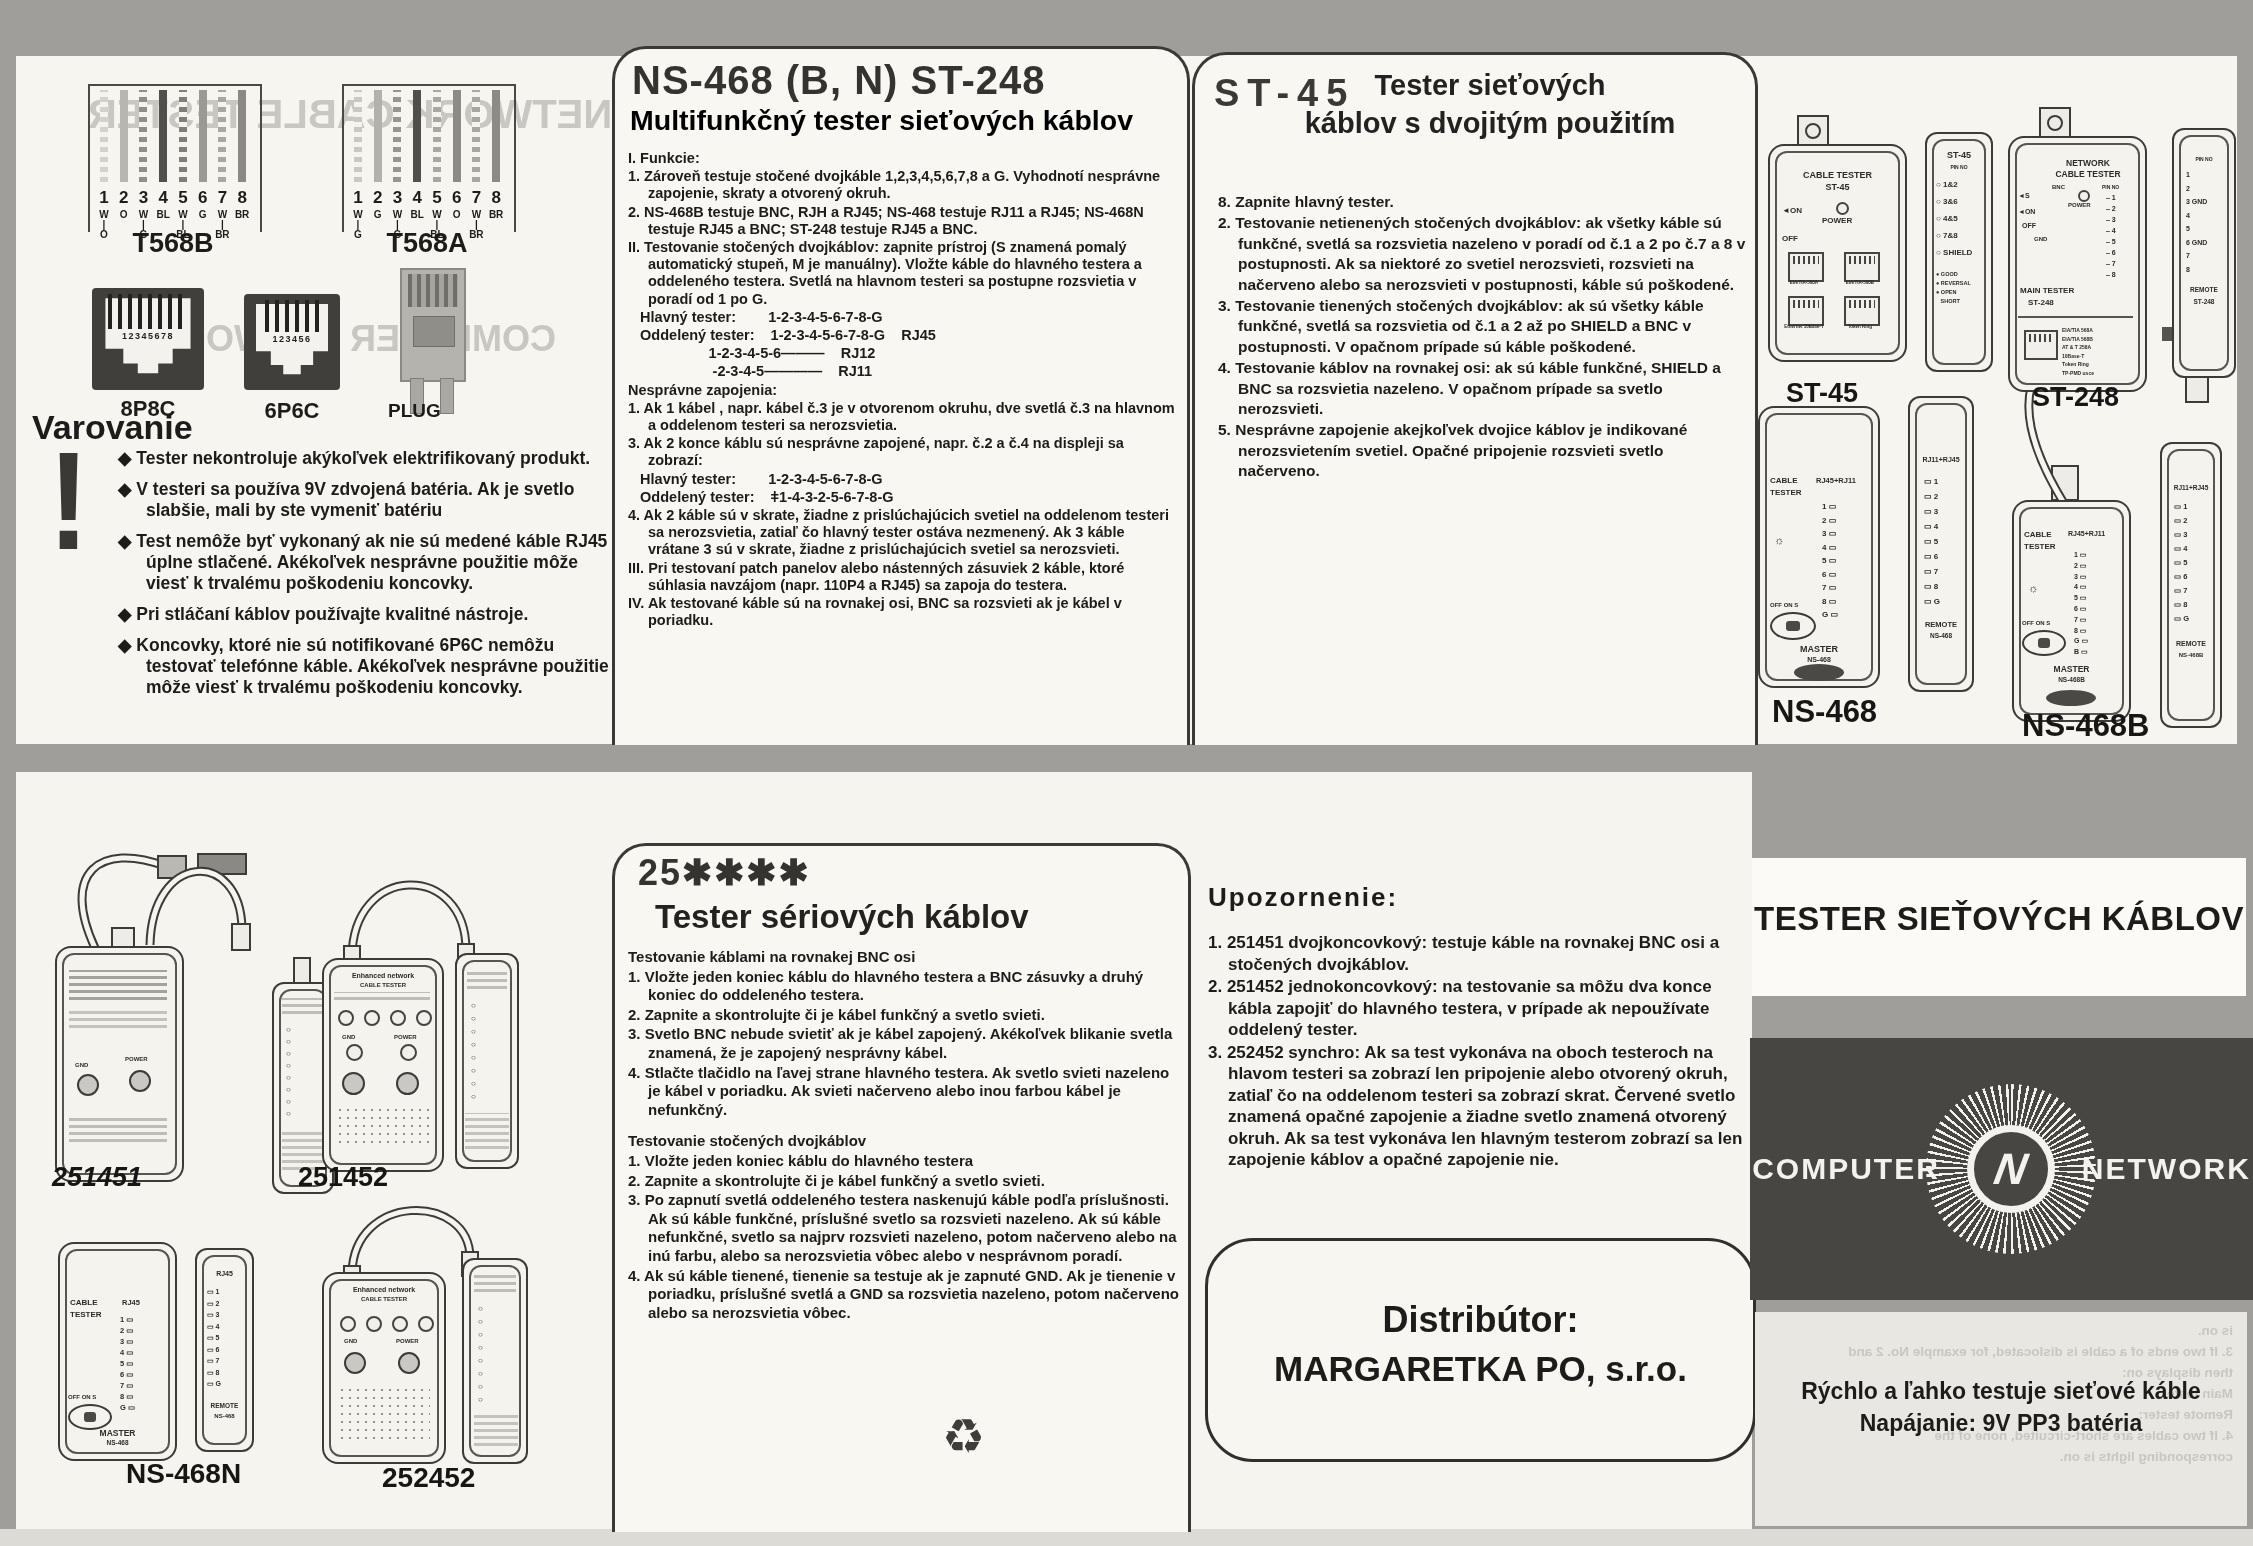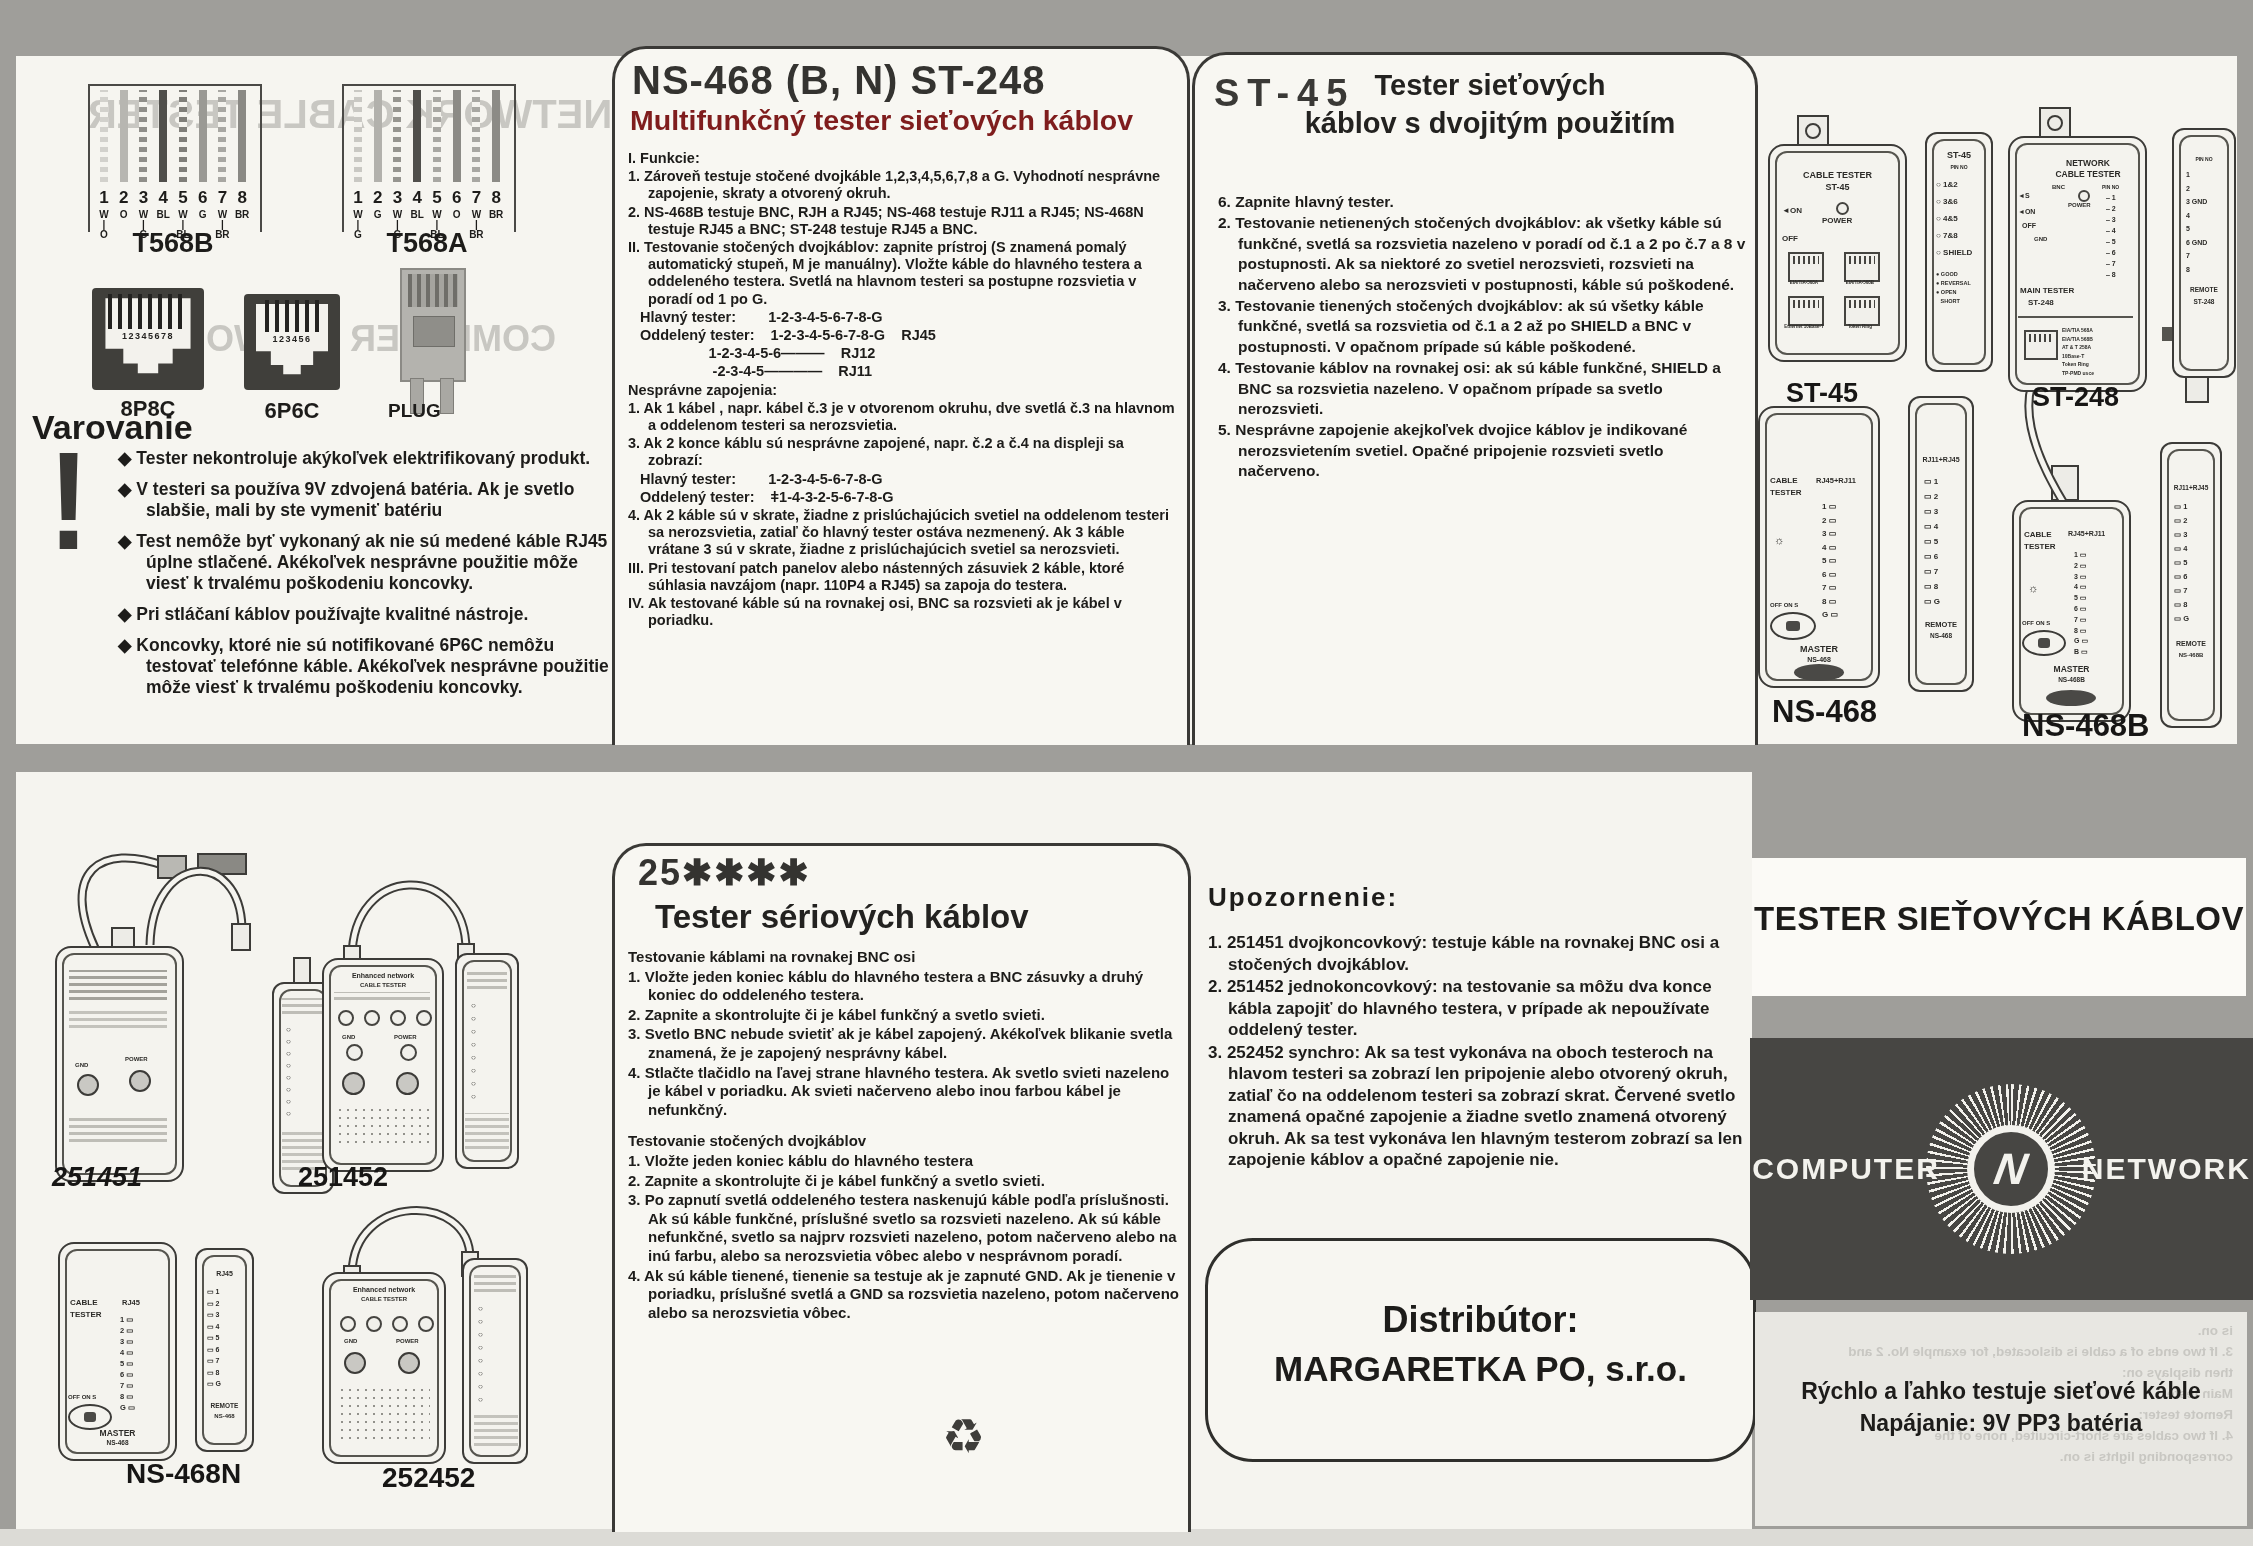--- a/index.html
+++ b/index.html
@@ -227,21 +227,21 @@
 <div class="abs bodytext hangb" style="left:118px;top:448px;width:492px;font-size:17.5px;line-height:21px;">
     <div>◆  Tester nekontroluje akýkoľvek elektrifikovaný produkt.</div>
     <div>◆  V testeri sa používa 9V zdvojená batéria. Ak je svetlo slabšie, mali by ste vymeniť batériu</div>
     <div>◆  Test nemôže byť vykonaný ak nie sú medené káble RJ45 úplne stlačené. Akékoľvek nesprávne použitie môže viesť k trvalému poškodeniu koncovky.</div>
     <div>◆  Pri stláčaní káblov používajte kvalitné nástroje.</div>
     <div>◆  Koncovky, ktoré nie sú notifikované 6P6C nemôžu testovať telefónne káble. Akékoľvek nesprávne použitie môže viesť k trvalému poškodeniu koncovky.</div>
   </div>
 
 <div class="roundbox" style="left:612px;top:46px;width:572px;height:696px;"></div>
 <div class="abs b" style="left:632px;top:58px;font-size:40px;letter-spacing:1px;color:#343330;">NS-468 (B, N)  ST-248</div>
-<div class="abs b" style="left:630px;top:104px;font-size:28.5px;color:#7f1d1d;">Multifunkčný tester sieťových káblov</div>
+<div class="abs b" style="left:630px;top:104px;font-size:28.5px;color:#000000;">Multifunkčný tester sieťových káblov</div>
 <div class="abs bodytext hang" style="left:628px;top:150px;width:552px;font-size:14.5px;line-height:17.2px;">
     <div>I. Funkcie:</div>
     <div>1. Zároveň testuje stočené dvojkáble 1,2,3,4,5,6,7,8 a G. Vyhodnotí nesprávne zapojenie, skraty a otvorený okruh.</div>
     <div>2. NS-468B testuje BNC, RJH a RJ45; NS-468 testuje RJ11 a RJ45; NS-468N testuje RJ45 a BNC; ST-248 testuje RJ45 a BNC.</div>
     <div>II. Testovanie stočených dvojkáblov: zapnite prístroj (S znamená pomalý automatický stupeň, M je manuálny). Vložte káble do hlavného testera a oddeleného testera. Svetlá na hlavnom testeri sa postupne rozsvietia v poradí od 1 po G.</div>
     <div>&nbsp;&nbsp;&nbsp;Hlavný tester:&nbsp;&nbsp;&nbsp;&nbsp;&nbsp;&nbsp;&nbsp;&nbsp;1-2-3-4-5-6-7-8-G</div>
     <div>&nbsp;&nbsp;&nbsp;Oddelený tester:&nbsp;&nbsp;&nbsp;&nbsp;1-2-3-4-5-6-7-8-G&nbsp;&nbsp;&nbsp;&nbsp;RJ45</div>
     <div>&nbsp;&nbsp;&nbsp;&nbsp;&nbsp;&nbsp;&nbsp;&nbsp;&nbsp;&nbsp;&nbsp;&nbsp;&nbsp;&nbsp;&nbsp;&nbsp;&nbsp;&nbsp;&nbsp;&nbsp;1-2-3-4-5-6———&nbsp;&nbsp;&nbsp;&nbsp;RJ12</div>
     <div>&nbsp;&nbsp;&nbsp;&nbsp;&nbsp;&nbsp;&nbsp;&nbsp;&nbsp;&nbsp;&nbsp;&nbsp;&nbsp;&nbsp;&nbsp;&nbsp;&nbsp;&nbsp;&nbsp;&nbsp;&nbsp;-2-3-4-5————&nbsp;&nbsp;&nbsp;&nbsp;RJ11</div>
     <div>Nesprávne zapojenia:</div>
@@ -252,21 +252,21 @@
     <div>4. Ak 2 káble sú v skrate, žiadne z prislúchajúcich svetiel na oddelenom testeri sa nerozsvietia, zatiaľ čo hlavný tester ostáva nezmenený. Ak 3 káble vrátane 3 sú v skrate, žiadne z prislúchajúcich svetiel sa nerozsvieti.</div>
     <div>III. Pri testovaní patch panelov alebo nástenných zásuviek 2 káble, ktoré súhlasia navzájom (napr. 110P4 a RJ45) sa zapoja do testera.</div>
     <div>IV. Ak testované káble sú na rovnakej osi, BNC sa rozsvieti ak je kábel v poriadku.</div>
   </div>
 
 <div class="roundbox" style="left:1192px;top:52px;width:560px;height:690px;"></div>
 <div class="abs b" style="left:1214px;top:72px;font-size:38px;letter-spacing:8px;color:#3a3936;">ST-45</div>
 <div class="abs b pre" style="left:1250px;top:66px;width:480px;text-align:center;font-size:29px;line-height:38px;color:#232220;">Tester sieťových
 káblov s dvojitým použitím</div>
 <div class="abs bodytext hang" style="left:1218px;top:192px;width:528px;font-size:15.5px;line-height:20.4px;">
-    <div>6. Zapnite hlavný tester.</div>
+    <div>8. Zapnite hlavný tester.</div>
     <div>2. Testovanie netienených stočených dvojkáblov: ak všetky káble sú funkčné, svetlá sa rozsvietia nazeleno v poradí od č.1 a 2 po č.7 a 8 v postupnosti. Ak sa niektoré zo svetiel nerozsvieti, rozsvieti na načerveno alebo sa nerozsvieti v postupnosti, káble sú poškodené.</div>
     <div>3. Testovanie tienených stočených dvojkáblov: ak sú všetky káble funkčné, svetlá sa rozsvietia od č.1 a 2 až po SHIELD a BNC v postupnosti. V opačnom prípade sú káble poškodené.</div>
     <div>4. Testovanie káblov na rovnakej osi: ak sú káble funkčné, SHIELD a BNC sa rozsvietia nazeleno. V opačnom prípade sa svetlo nerozsvieti.</div>
     <div>5. Nesprávne zapojenie akejkoľvek dvojice káblov je indikované nerozsvietením svetiel. Opačné pripojenie rozsvieti svetlo načerveno.</div>
   </div>
 
 <svg class="abs" width="2253" height="1546" style="left:0;top:0;">
 
   <rect x="2052" y="466" width="26" height="34" fill="#edece7" stroke="#3c3b38" stroke-width="2"></rect>
   <path d="M2065,505 C2005,408 2018,340 2118,334" fill="none" stroke="#3c3b38" stroke-width="9"></path>

